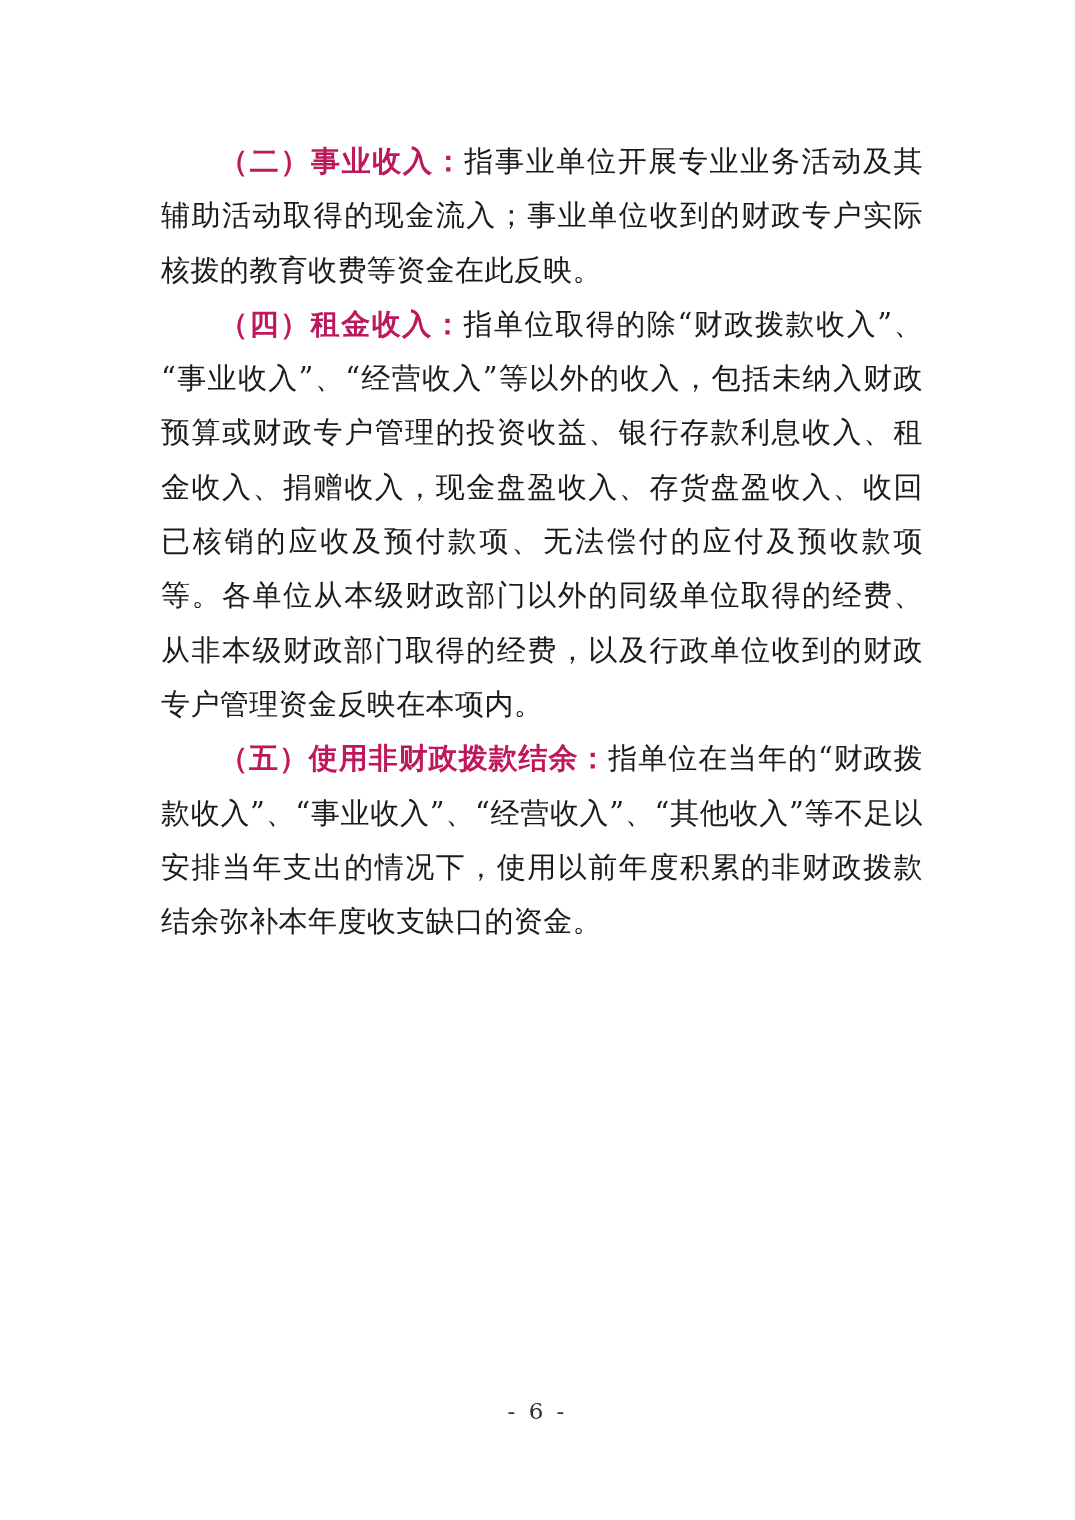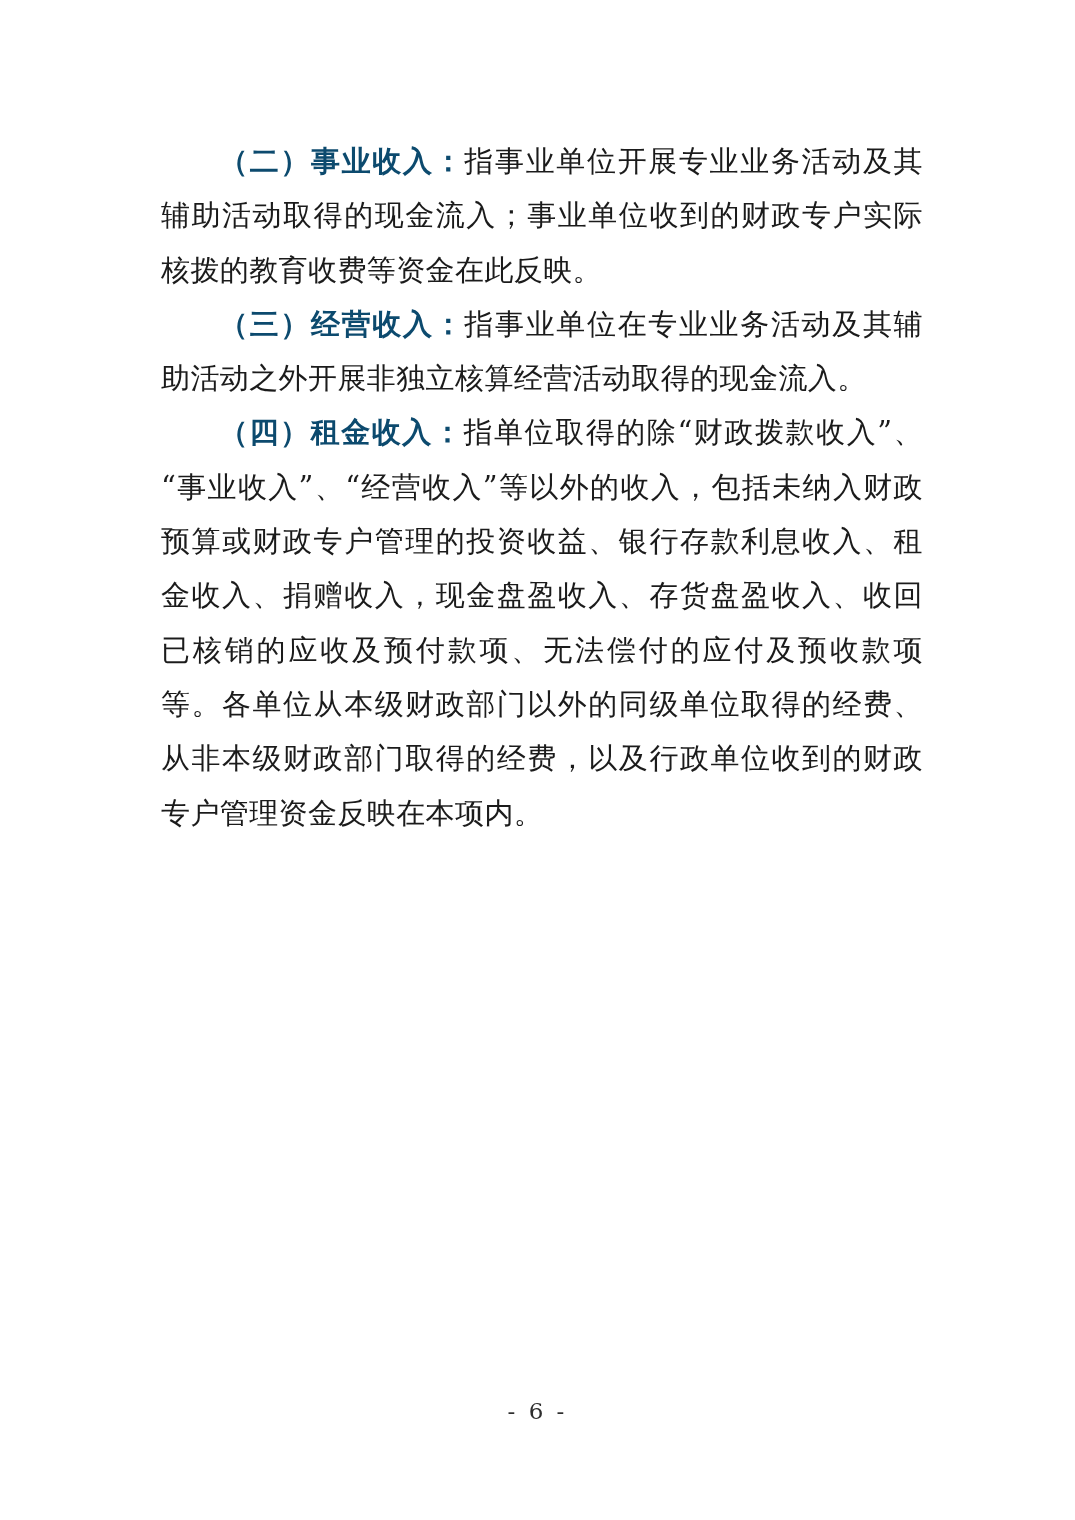--- a/index.html
+++ b/index.html
@@ -29,21 +29,21 @@
     line-height: 54.3px;
     letter-spacing: 0.4px;
     color: #1b1b1b;
     text-align: justify;
     text-justify: inter-ideograph;
     text-indent: 58px; 
     font-weight: 400;
   }
   .para .head {
     font-weight: 700;
-    color: #0c4a6e;
+    color: #be185d;
   }
   .page-number {
     position: absolute;
     left: 0;
     right: 0;
     top: 1398px;
     text-align: center;
     font-size: 23px;
     letter-spacing: 3px;
     color: #2e2e2e;
@@ -51,23 +51,23 @@
   }
 </style>
 </head>
 <body>
 
 <div class="page">
   <div class="doc-body">
 
     <p class="para"><span class="head">（二）事业收入：</span><span>指事业单位开展专业业务活动及其辅助活动取得的现金流入；事业单位收到的财政专户实际核拨的教育收费等资金在此反映。</span></p>
 
-    <p class="para"><span class="head">（三）经营收入：</span><span>指事业单位在专业业务活动及其辅助活动之外开展非独立核算经营活动取得的现金流入。</span></p>
 
     <p class="para"><span class="head">（四）租金收入：</span><span>指单位取得的除“财政拨款收入”、“事业收入”、“经营收入”等以外的收入，包括未纳入财政预算或财政专户管理的投资收益、银行存款利息收入、租金收入、捐赠收入，现金盘盈收入、存货盘盈收入、收回已核销的应收及预付款项、无法偿付的应付及预收款项等。各单位从本级财政部门以外的同级单位取得的经费、从非本级财政部门取得的经费，以及行政单位收到的财政专户管理资金反映在本项内。</span></p>
 
+    <p class="para"><span class="head">（五）使用非财政拨款结余：</span><span>指单位在当年的“财政拨款收入”、“事业收入”、“经营收入”、“其他收入”等不足以安排当年支出的情况下，使用以前年度积累的非财政拨款结余弥补本年度收支缺口的资金。</span></p>
 
 
 
   </div>
 
   <div class="page-number">- 6 -</div>
 </div>
 
 </body></html>

